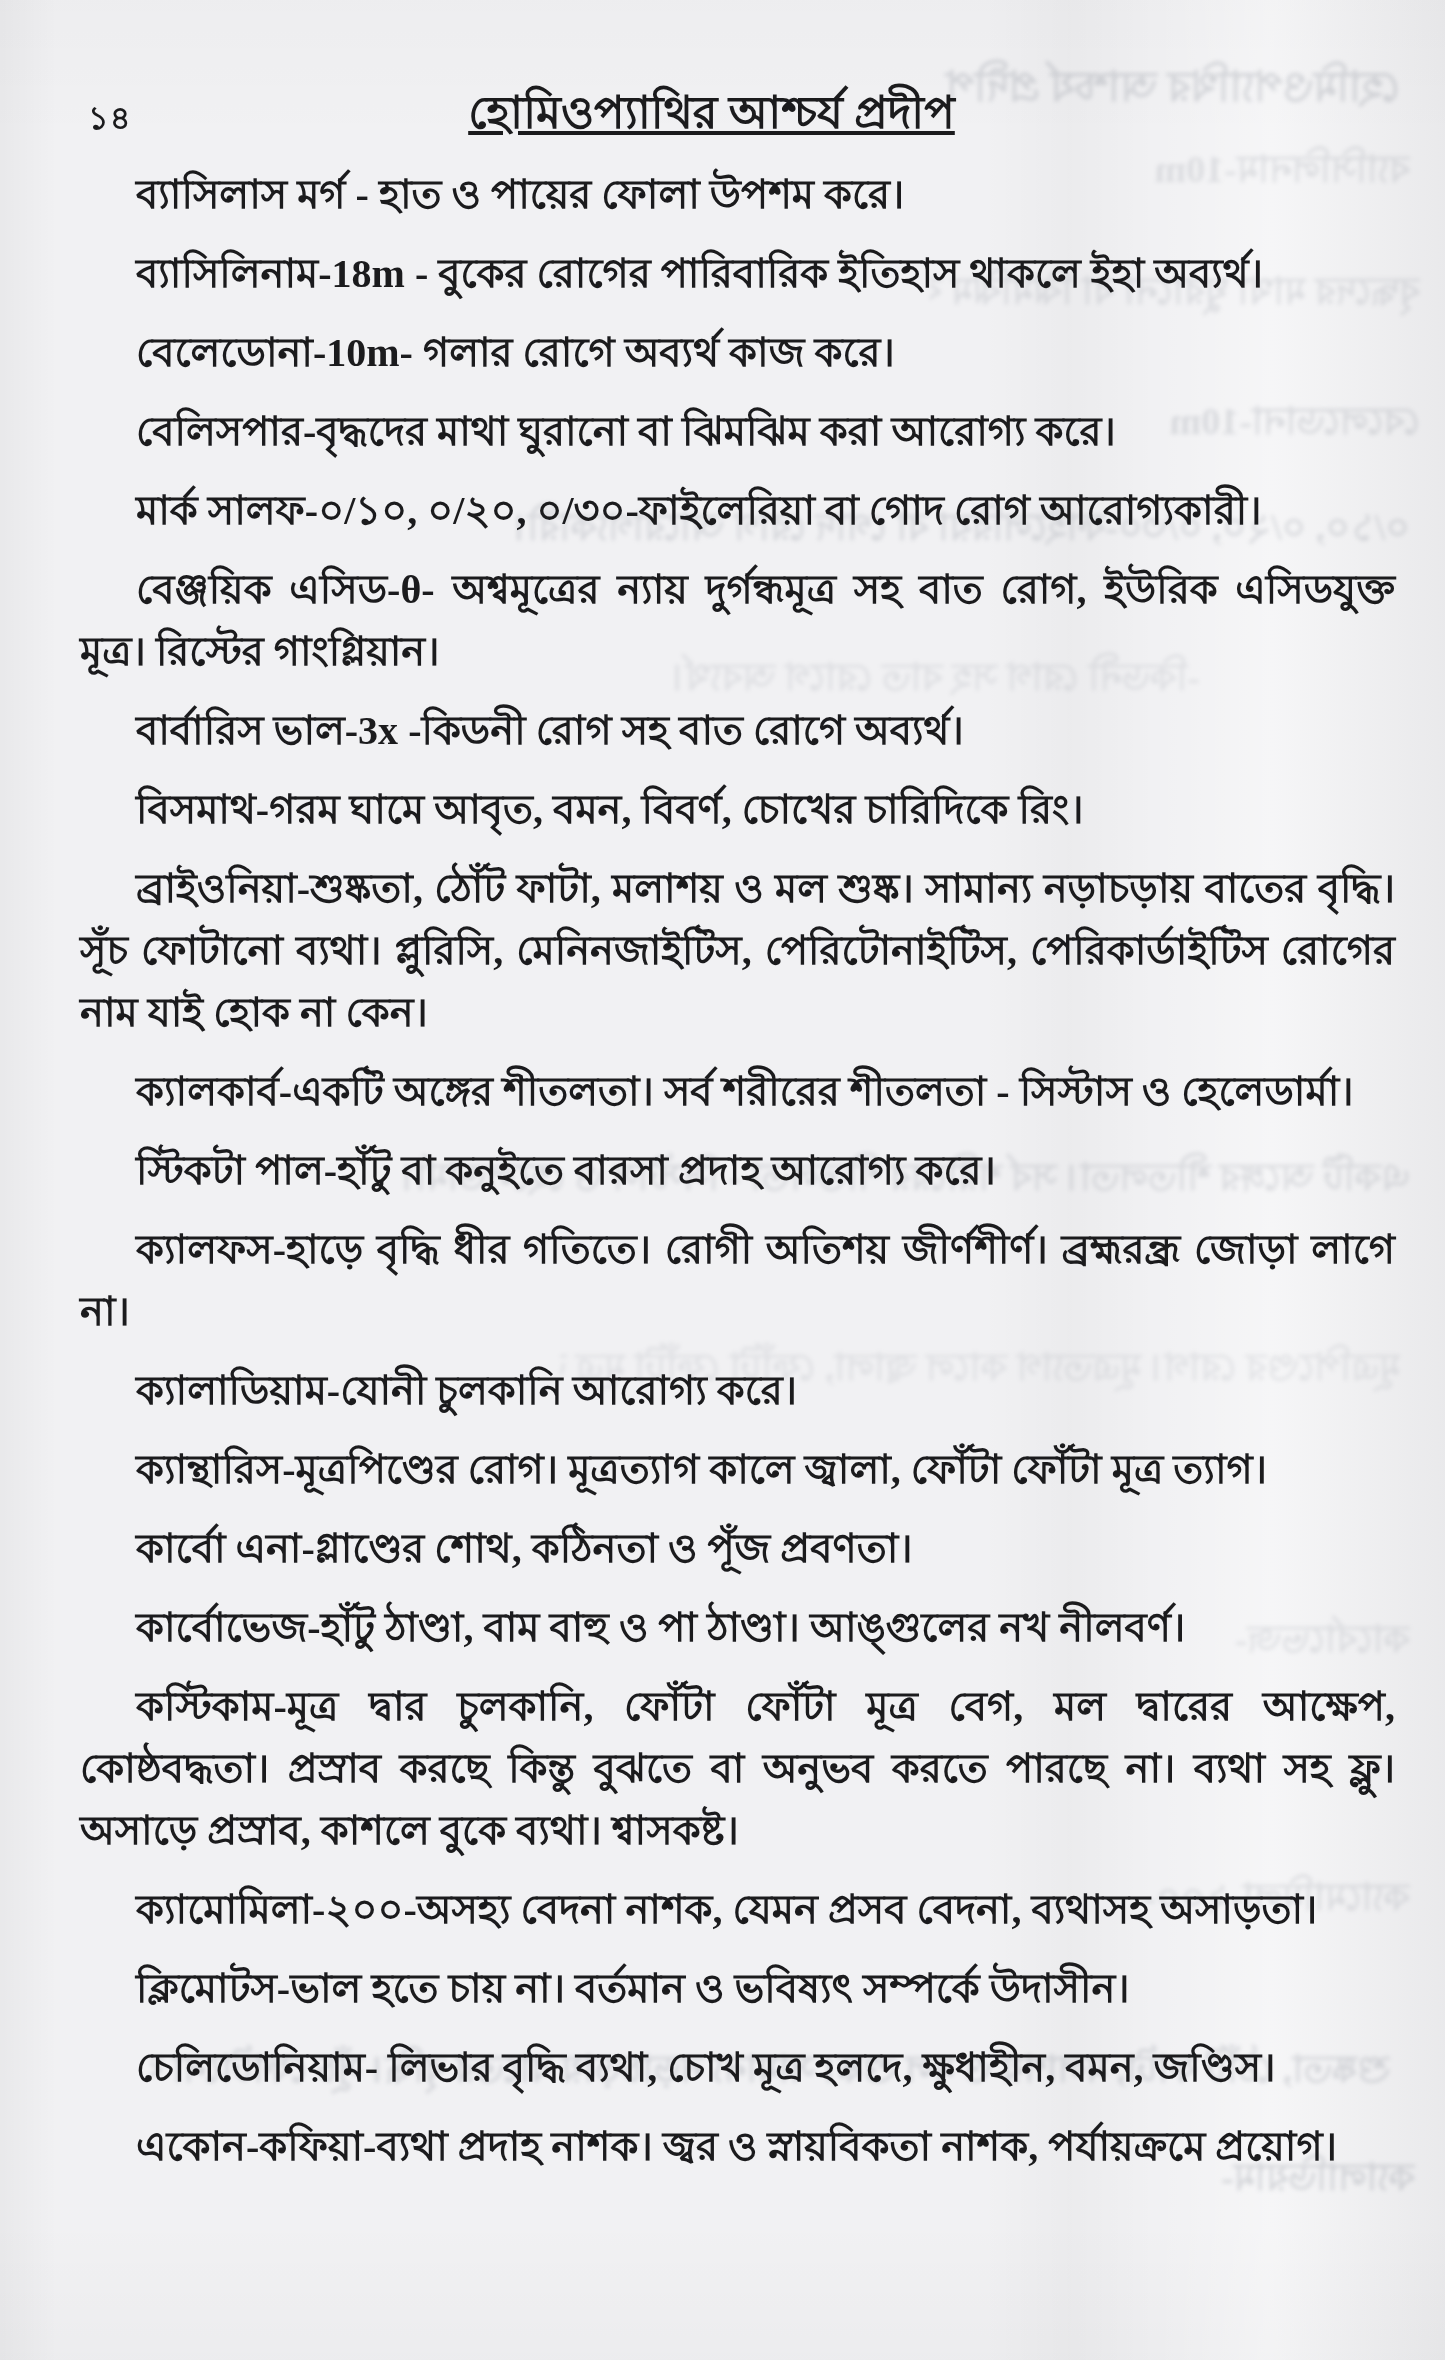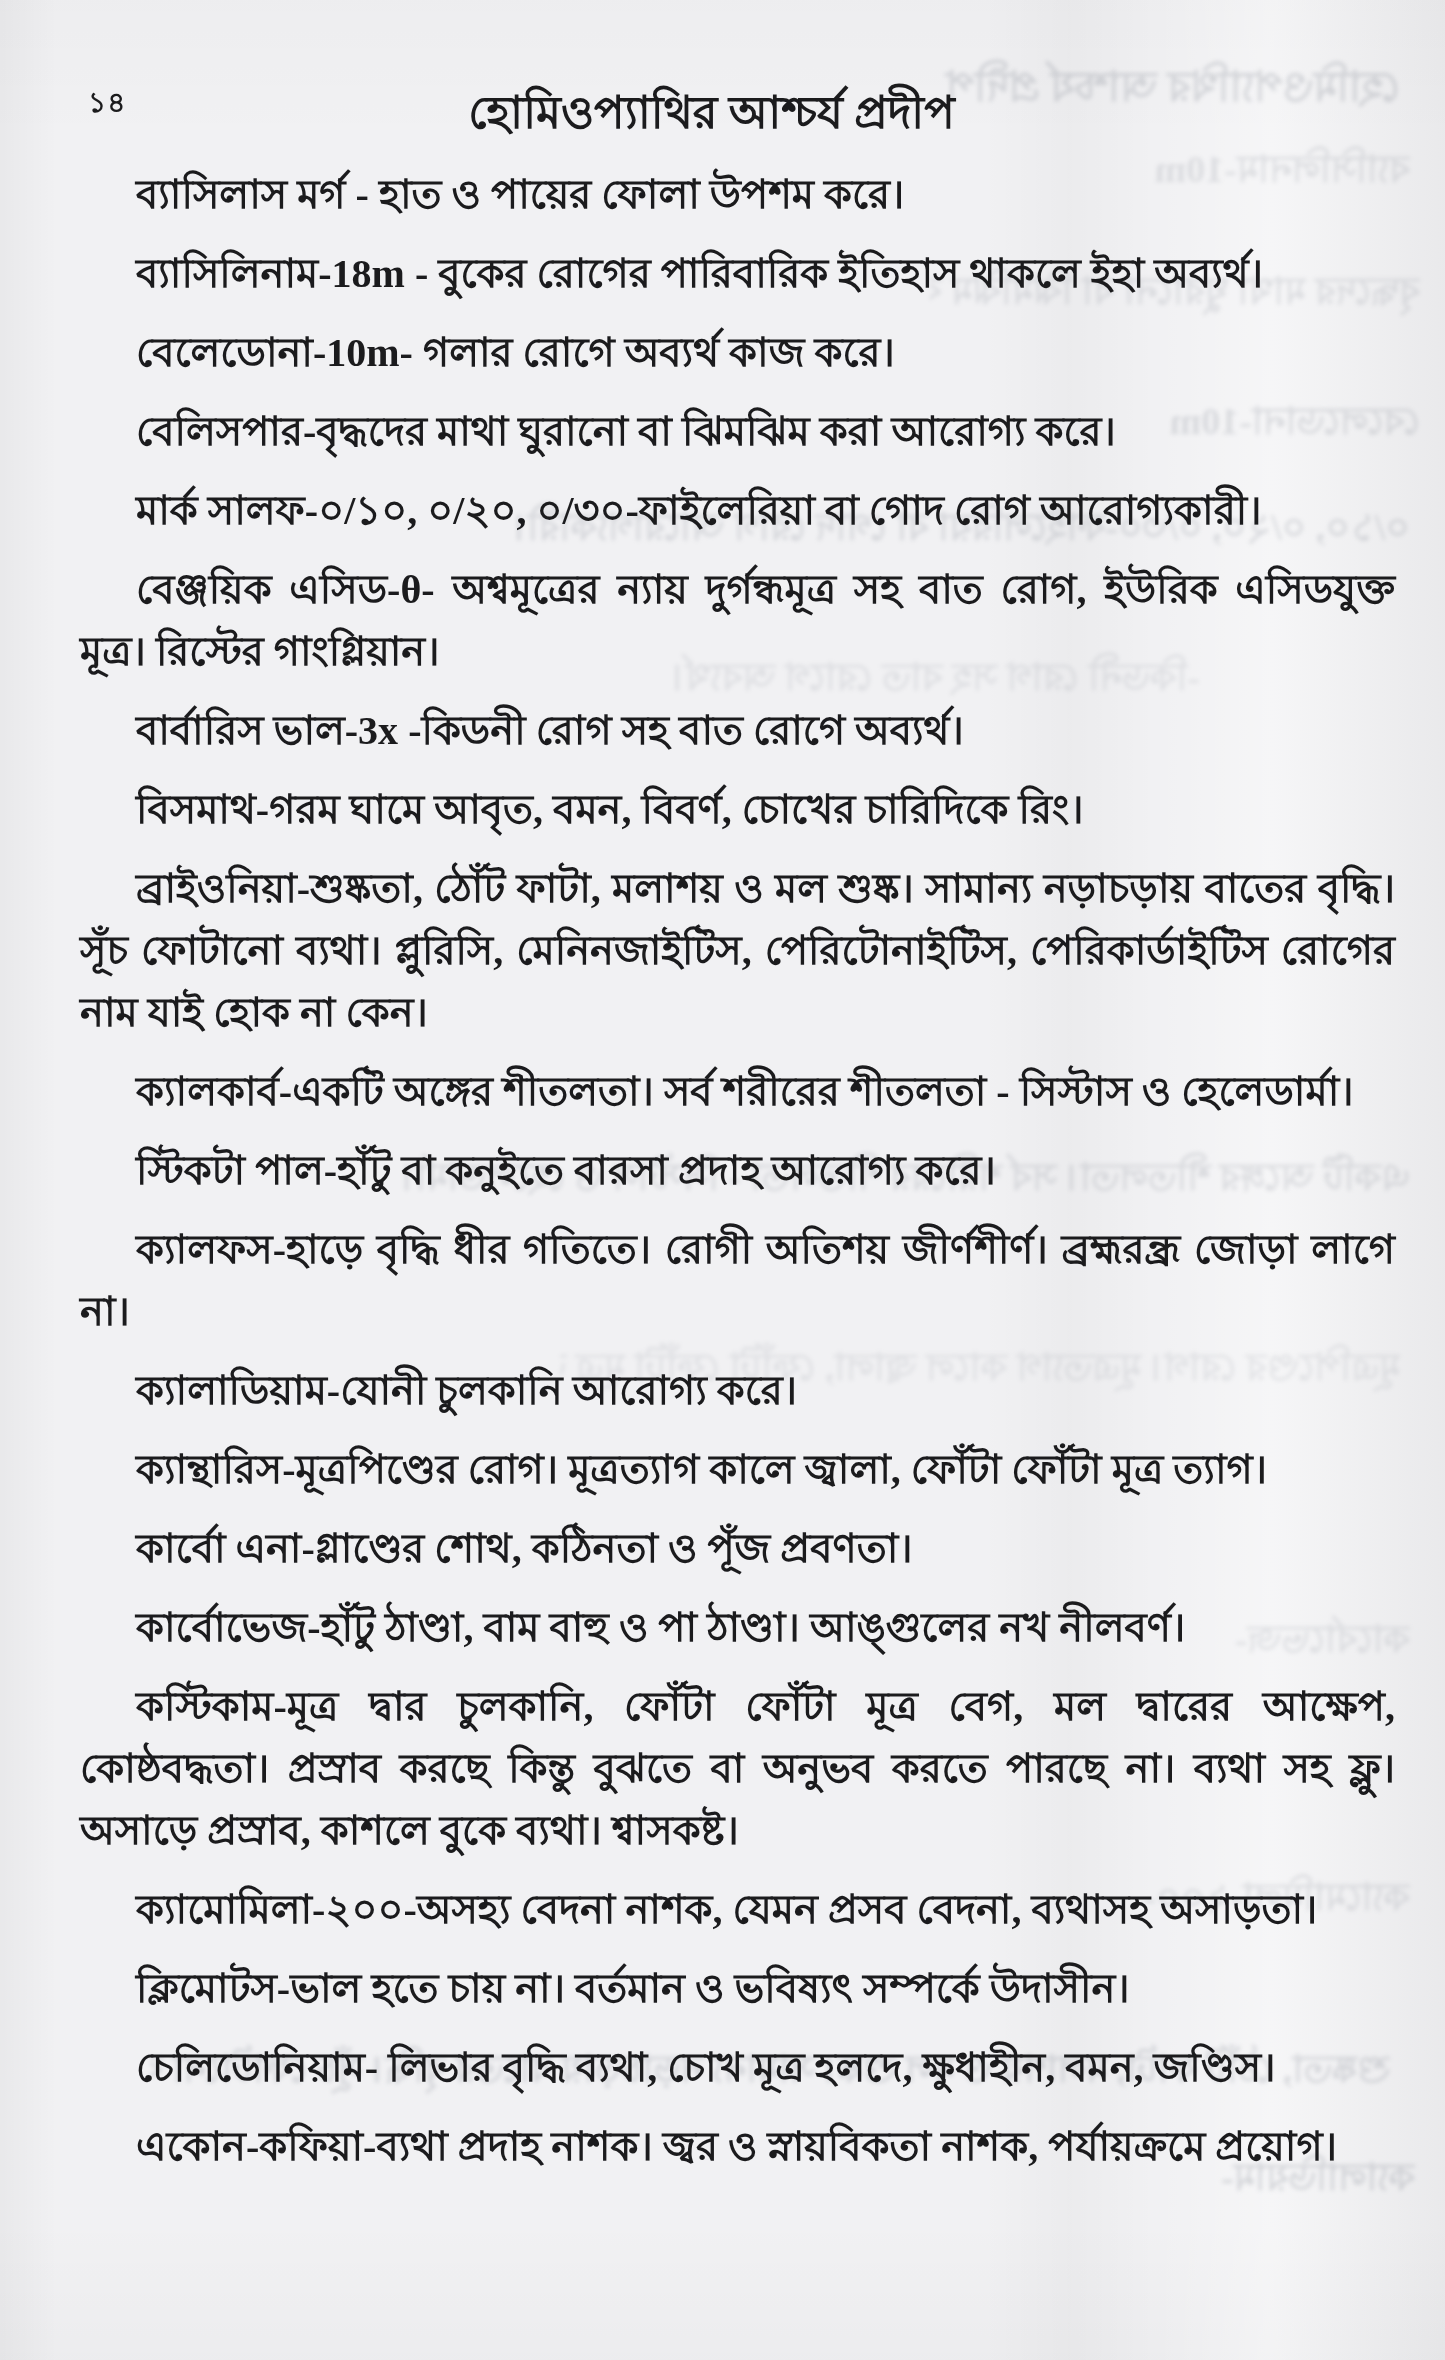--- a/index.html
+++ b/index.html
@@ -40,33 +40,34 @@
   }
 
   .page-header {
     position: relative;
     height: 64px;
     margin-bottom: 22px;
   }
   .page-number {
     position: absolute;
     left: 8px;
-    top: 3px;
-    font-size: 28px;
+    top: 15px;
+    font-size: 32px;
     font-weight: 700;
     letter-spacing: 1px;
   }
   .page-title {
     position: absolute;
     left: 0;
     right: 60px;
     top: 0;
     text-align: center;
     font-size: 45px;
     font-weight: 800;
+    text-decoration: underline;
   }
 
   .entries {
     position: relative;
   }
   .entry {
     margin: 0 8px 17px 0;
     font-size: 40px;
     line-height: 62px;
     font-weight: 700;

